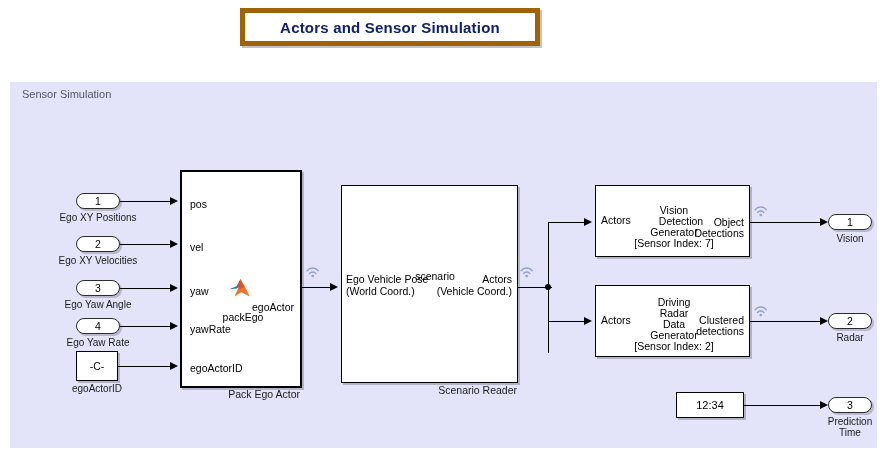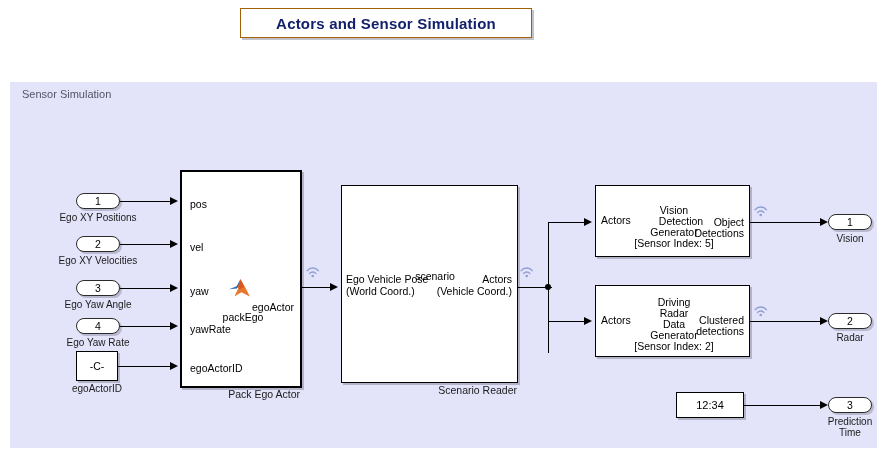--- a/index.html
+++ b/index.html
@@ -10,21 +10,21 @@
     position:relative;
     overflow:hidden;
     -webkit-font-smoothing:antialiased;
   }
   .canvas{position:absolute;inset:0;}
 
   
   .title-banner{
     position:absolute;left:240px;top:8px;width:290px;height:28px;
     background:#ffffff;
-    border:1px solid #a16207;
+    border:5px solid #a16207;
     box-shadow:2px 2px 0 rgba(120,120,140,.45);
     display:flex;align-items:center;justify-content:center;
   }
   .title-banner span{
     color:#13206b;font-weight:bold;font-size:15px;letter-spacing:.2px;
   }
 
   
   .subsystem{
     position:absolute;left:10px;top:82px;width:867px;height:366px;
@@ -217,21 +217,21 @@
   <div class="arrow" style="left:584px;top:218px;"></div>
   <div class="wire-h" style="left:548px;top:321px;width:42px;"></div>
   <div class="arrow" style="left:584px;top:317px;"></div>
 
   <div class="block" style="left:595px;top:185px;width:155px;height:72px;">
     <div class="port-label" style="left:5px;top:28px;">Actors</div>
 
     <div class="block-center" style="left:36px;top:19px;width:84px;">Vision</div>
     <div class="block-center" style="left:43px;top:30px;width:84px;">Detection</div>
     <div class="block-center" style="left:36px;top:41px;width:84px;">Generator</div>
-    <div class="block-center" style="left:26px;top:52px;width:104px;">[Sensor Index: 5]</div>
+    <div class="block-center" style="left:26px;top:52px;width:104px;">[Sensor Index: 7]</div>
 
     <div class="port-label right" style="right:5px;top:30px;width:148px;">Object</div>
     <div class="port-label right" style="right:5px;top:41px;width:148px;">Detections</div>
   </div>
 
   <span class="sigicon" style="left:753px;top:203px;">
     <svg viewBox="0 0 16 14" width="16" height="14">
       <path d="M2.2 6.6 A7 7 0 0 1 13.2 6.6" stroke="#8f9fd4" stroke-width="1.5" fill="none" stroke-linecap="round"></path>
       <path d="M4.6 9.4 A4 4 0 0 1 10.8 9.4" stroke="#8f9fd4" stroke-width="1.4" fill="none" stroke-linecap="round"></path>
       <circle cx="7.7" cy="12.0" r="1.3" fill="#8f9fd4"></circle>

